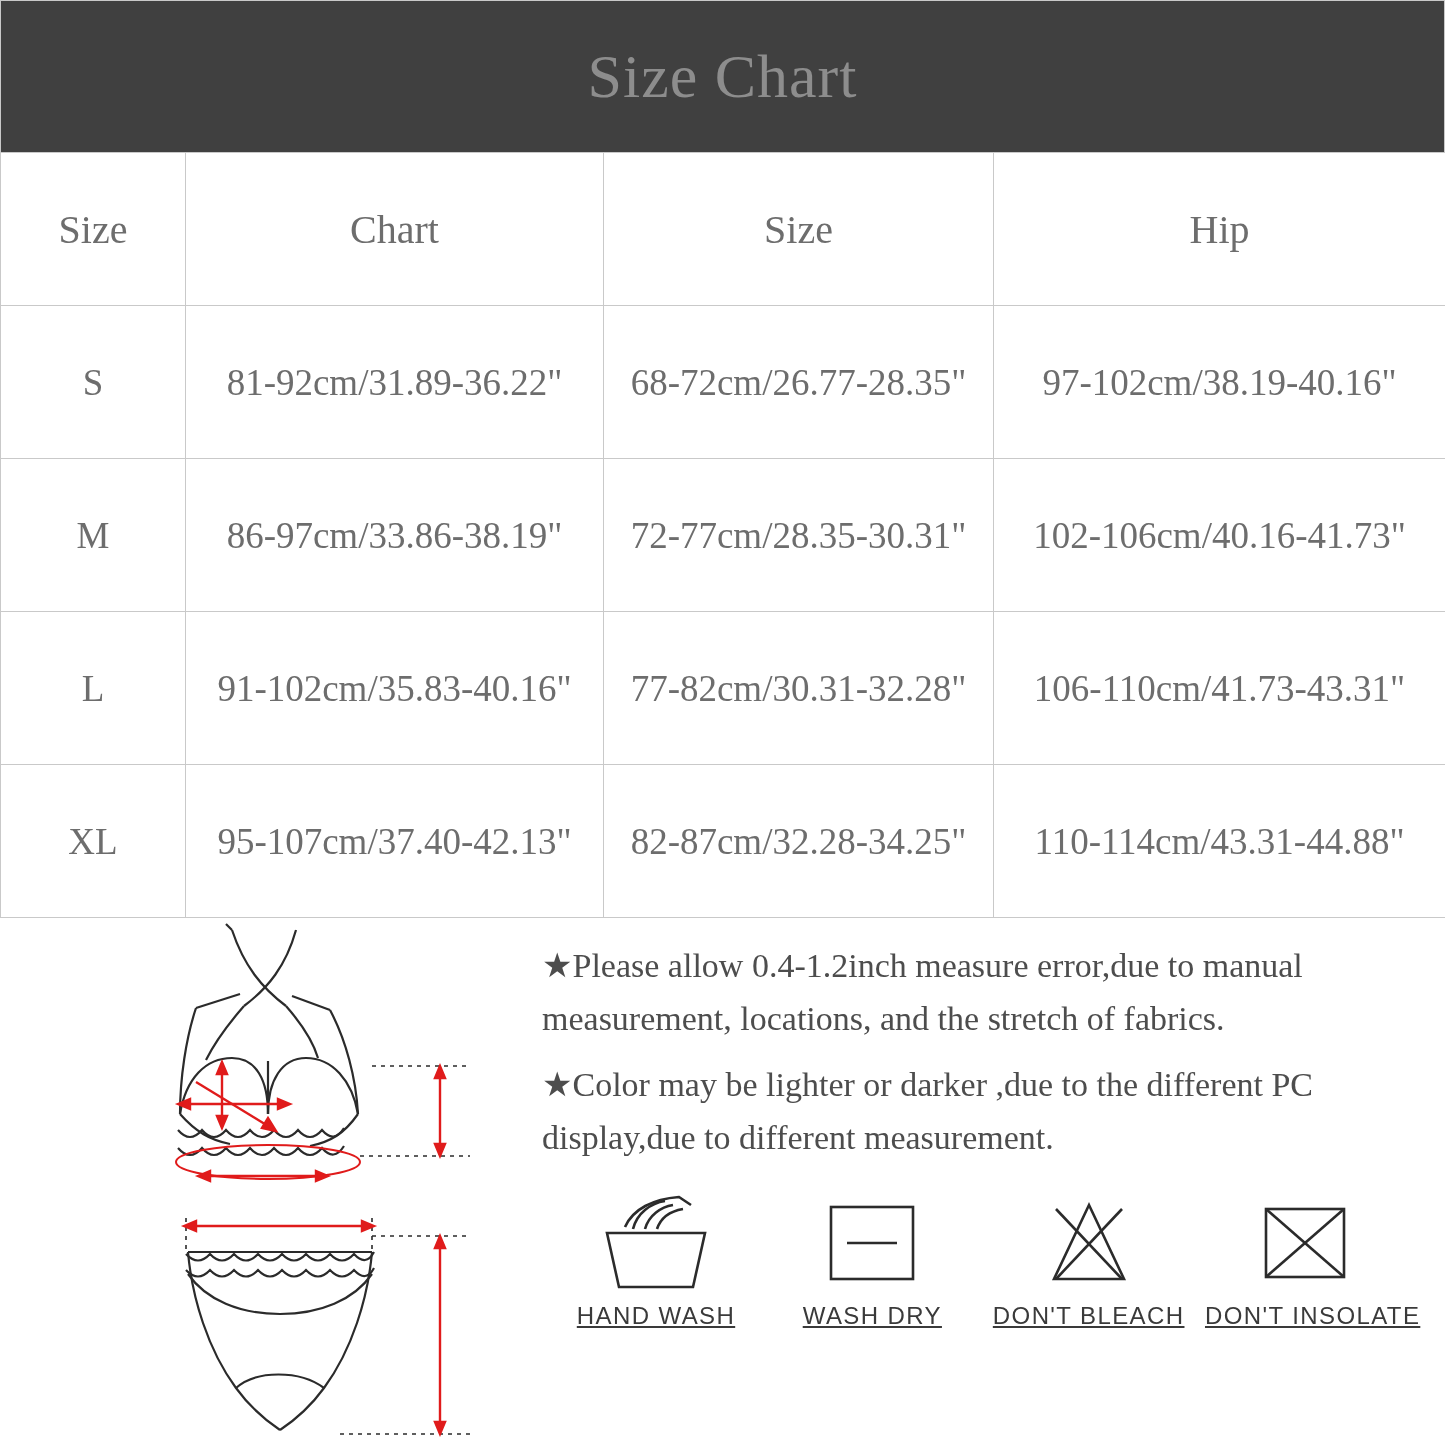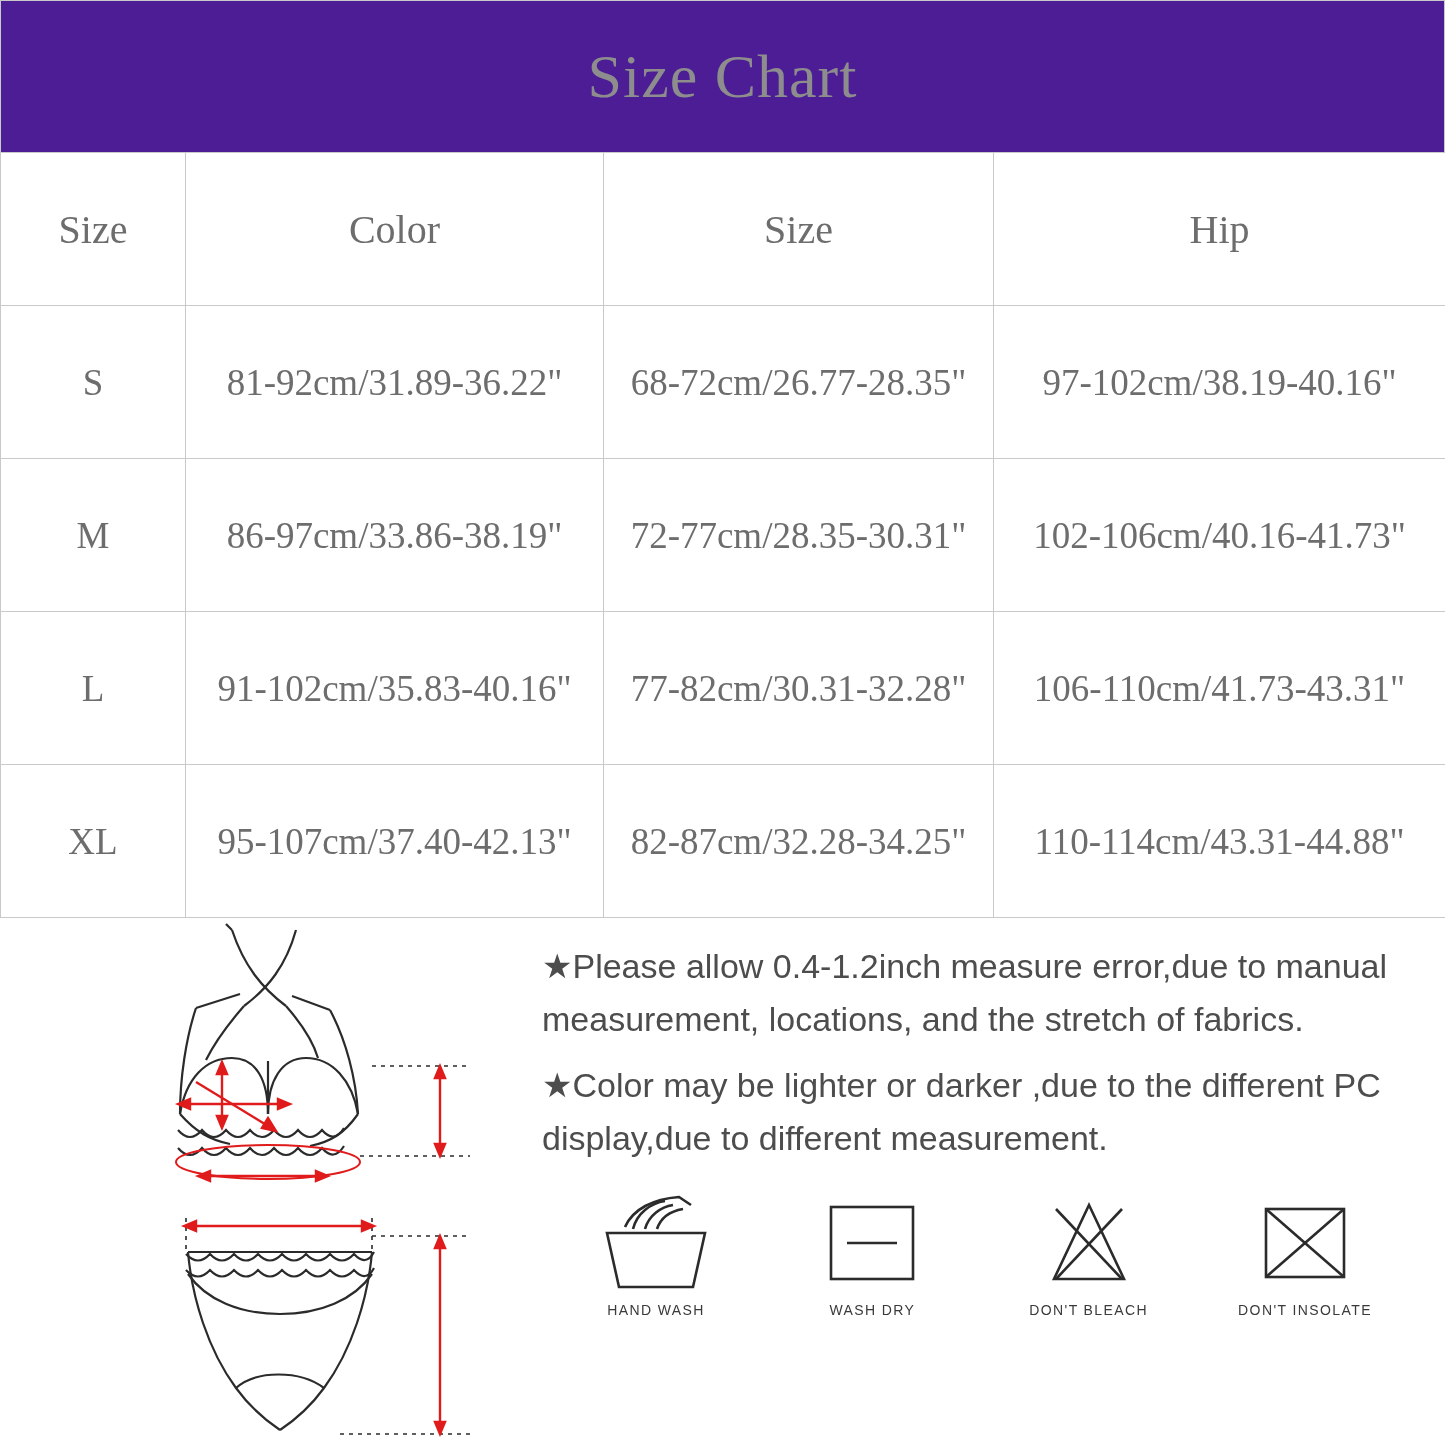--- a/index.html
+++ b/index.html
@@ -23,21 +23,21 @@
   }
 
   
   .title-bar {
     height: 152px;
     border: 1px solid #c9c9c9;
     border-bottom: none;
     display: flex;
     align-items: center;
     justify-content: center;
-    background: #4c1d95;
+    background: #404040;
     box-sizing: border-box;
   }
   .title-bar .title {
     font-size: 62px;
     color: #8d8d8d;
     letter-spacing: 1px;
     font-family: "Liberation Serif", serif;
   }
 
   
@@ -83,21 +83,21 @@
     flex: 1;
     padding: 22px 30px 0 12px;
     box-sizing: border-box;
     position: relative;
   }
   .note {
     font-size: 34px;
     line-height: 1.55;
     color: #4d4d4d;
     margin: 0 0 14px 0;
-    font-family: Liberation Sans, sans-serif;
+    font-family: Liberation Serif, serif;
   }
 
   
   .care-row {
     display: flex;
     justify-content: space-between;
     align-items: flex-end;
     padding: 12px 10px 0 14px;
     box-sizing: border-box;
   }
@@ -105,26 +105,27 @@
     width: 200px;
     text-align: center;
   }
   .care-glyph {
     height: 105px;
     display: flex;
     align-items: center;
     justify-content: center;
   }
   .care-label {
-    font-size: 14px;
+    font-size: 24px;
     color: #3a3a3a;
     letter-spacing: 1.4px;
     font-family: "Liberation Sans", sans-serif;
     margin-top: 6px;
     white-space: nowrap;
+    text-decoration: underline;
   }
 </style>
 </head>
 <body>
 
 <div class="page">
 
   <div class="title-bar">
     <div class="title">Size Chart</div>
   </div>
@@ -132,21 +133,21 @@
   <table class="size-table">
     <colgroup>
       <col class="c-size">
         <col class="c-bust">
         <col class="c-waist">
         <col class="c-hip">
     </colgroup>
     <thead>
       <tr>
         <th>Size</th>
-        <th>Color</th>
+        <th>Chart</th>
         <th>Size</th>
         <th>Hip</th>
       </tr>
     </thead>
     <tbody>
       <tr>
         <td>S</td>
         <td>81-92cm/31.89-36.22"</td>
         <td>68-72cm/26.77-28.35"</td>
         <td>97-102cm/38.19-40.16"</td>

